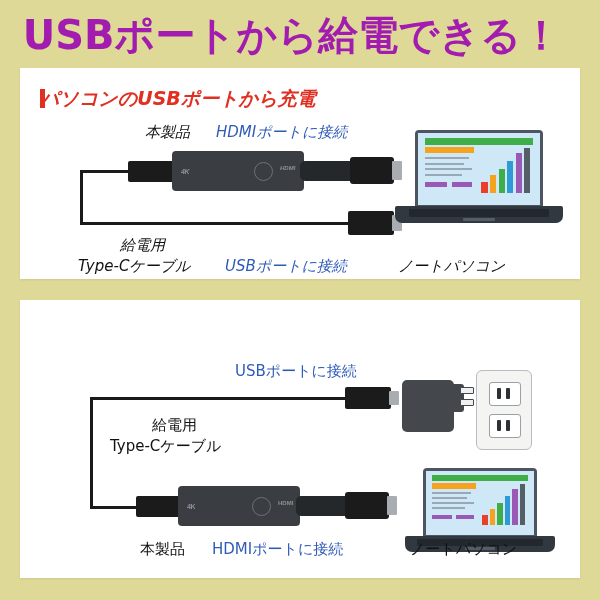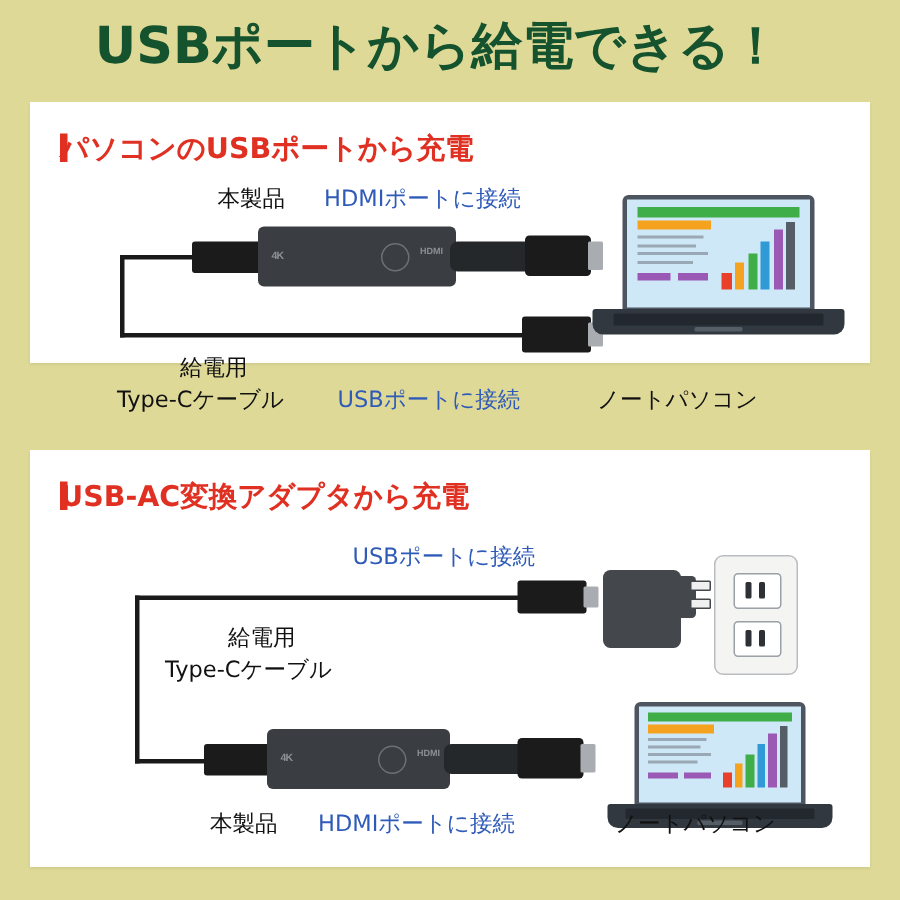--- a/index.html
+++ b/index.html
@@ -9,32 +9,32 @@
     font-family:"Liberation Sans","DejaVu Sans",sans-serif;
     overflow:hidden;
     position:relative;
   }
   .page{width:600px;height:600px;position:relative;}
 
   
   .title{
     position:absolute;left:0;top:8px;width:584px;
     text-align:center;
-    font-size:34px;font-weight:bold;color:#14532d;
+    font-size:40px;font-weight:bold;color:#a21caf;
     letter-spacing:0px;
     font-family:"DejaVu Sans","Liberation Sans",sans-serif;
   }
 
   
   .card{
     position:absolute;left:20px;width:560px;
     background:#ffffff;
     box-shadow:0 1px 2px rgba(0,0,0,.08);
   }
-  #card1{top:68px;height:174px;}
+  #card1{top:68px;height:211px;font-style:italic;}
   #card2{top:300px;height:278px;}
 
   .sec-head{
     position:absolute;left:20px;
     font-size:19px;font-weight:bold;color:#e03022;
     white-space:nowrap;
     font-family:"DejaVu Sans","Liberation Sans",sans-serif;
   }
   .sec-head .bar{
     display:inline-block;width:5px;height:19px;background:#e03022;
@@ -172,23 +172,20 @@
     </div>
 
     <div class="lbl" style="left:100px;top:168px;">給電用</div>
     <div class="lbl" style="left:58px;top:189px;">Type-Cケーブル</div>
     <div class="lbl blue" style="left:205px;top:189px;">USBポートに接続</div>
     <div class="lbl" style="left:378px;top:189px;">ノートパソコン</div>
   </div>
 
   <div class="card" id="card2">
 
-    <div class="sec-head" style="top:18px;">
-      <span class="bar"></span><span>USB-AC変換アダプタから充電</span>
-    </div>
 
     <div class="lbl blue" style="left:215px;top:62px;">USBポートに接続</div>
 
     <div class="wire" style="left:70px;top:97px;width:260px;height:3px;"></div>
     <div class="wire" style="left:70px;top:97px;width:3px;height:112px;"></div>
     <div class="wire" style="left:70px;top:206px;width:48px;height:3px;"></div>
 
     <div class="plug" style="left:325px;top:87px;width:46px;height:22px;">
       <div class="tip" style="right:-8px;top:4px;width:10px;height:14px;"></div>
     </div>

